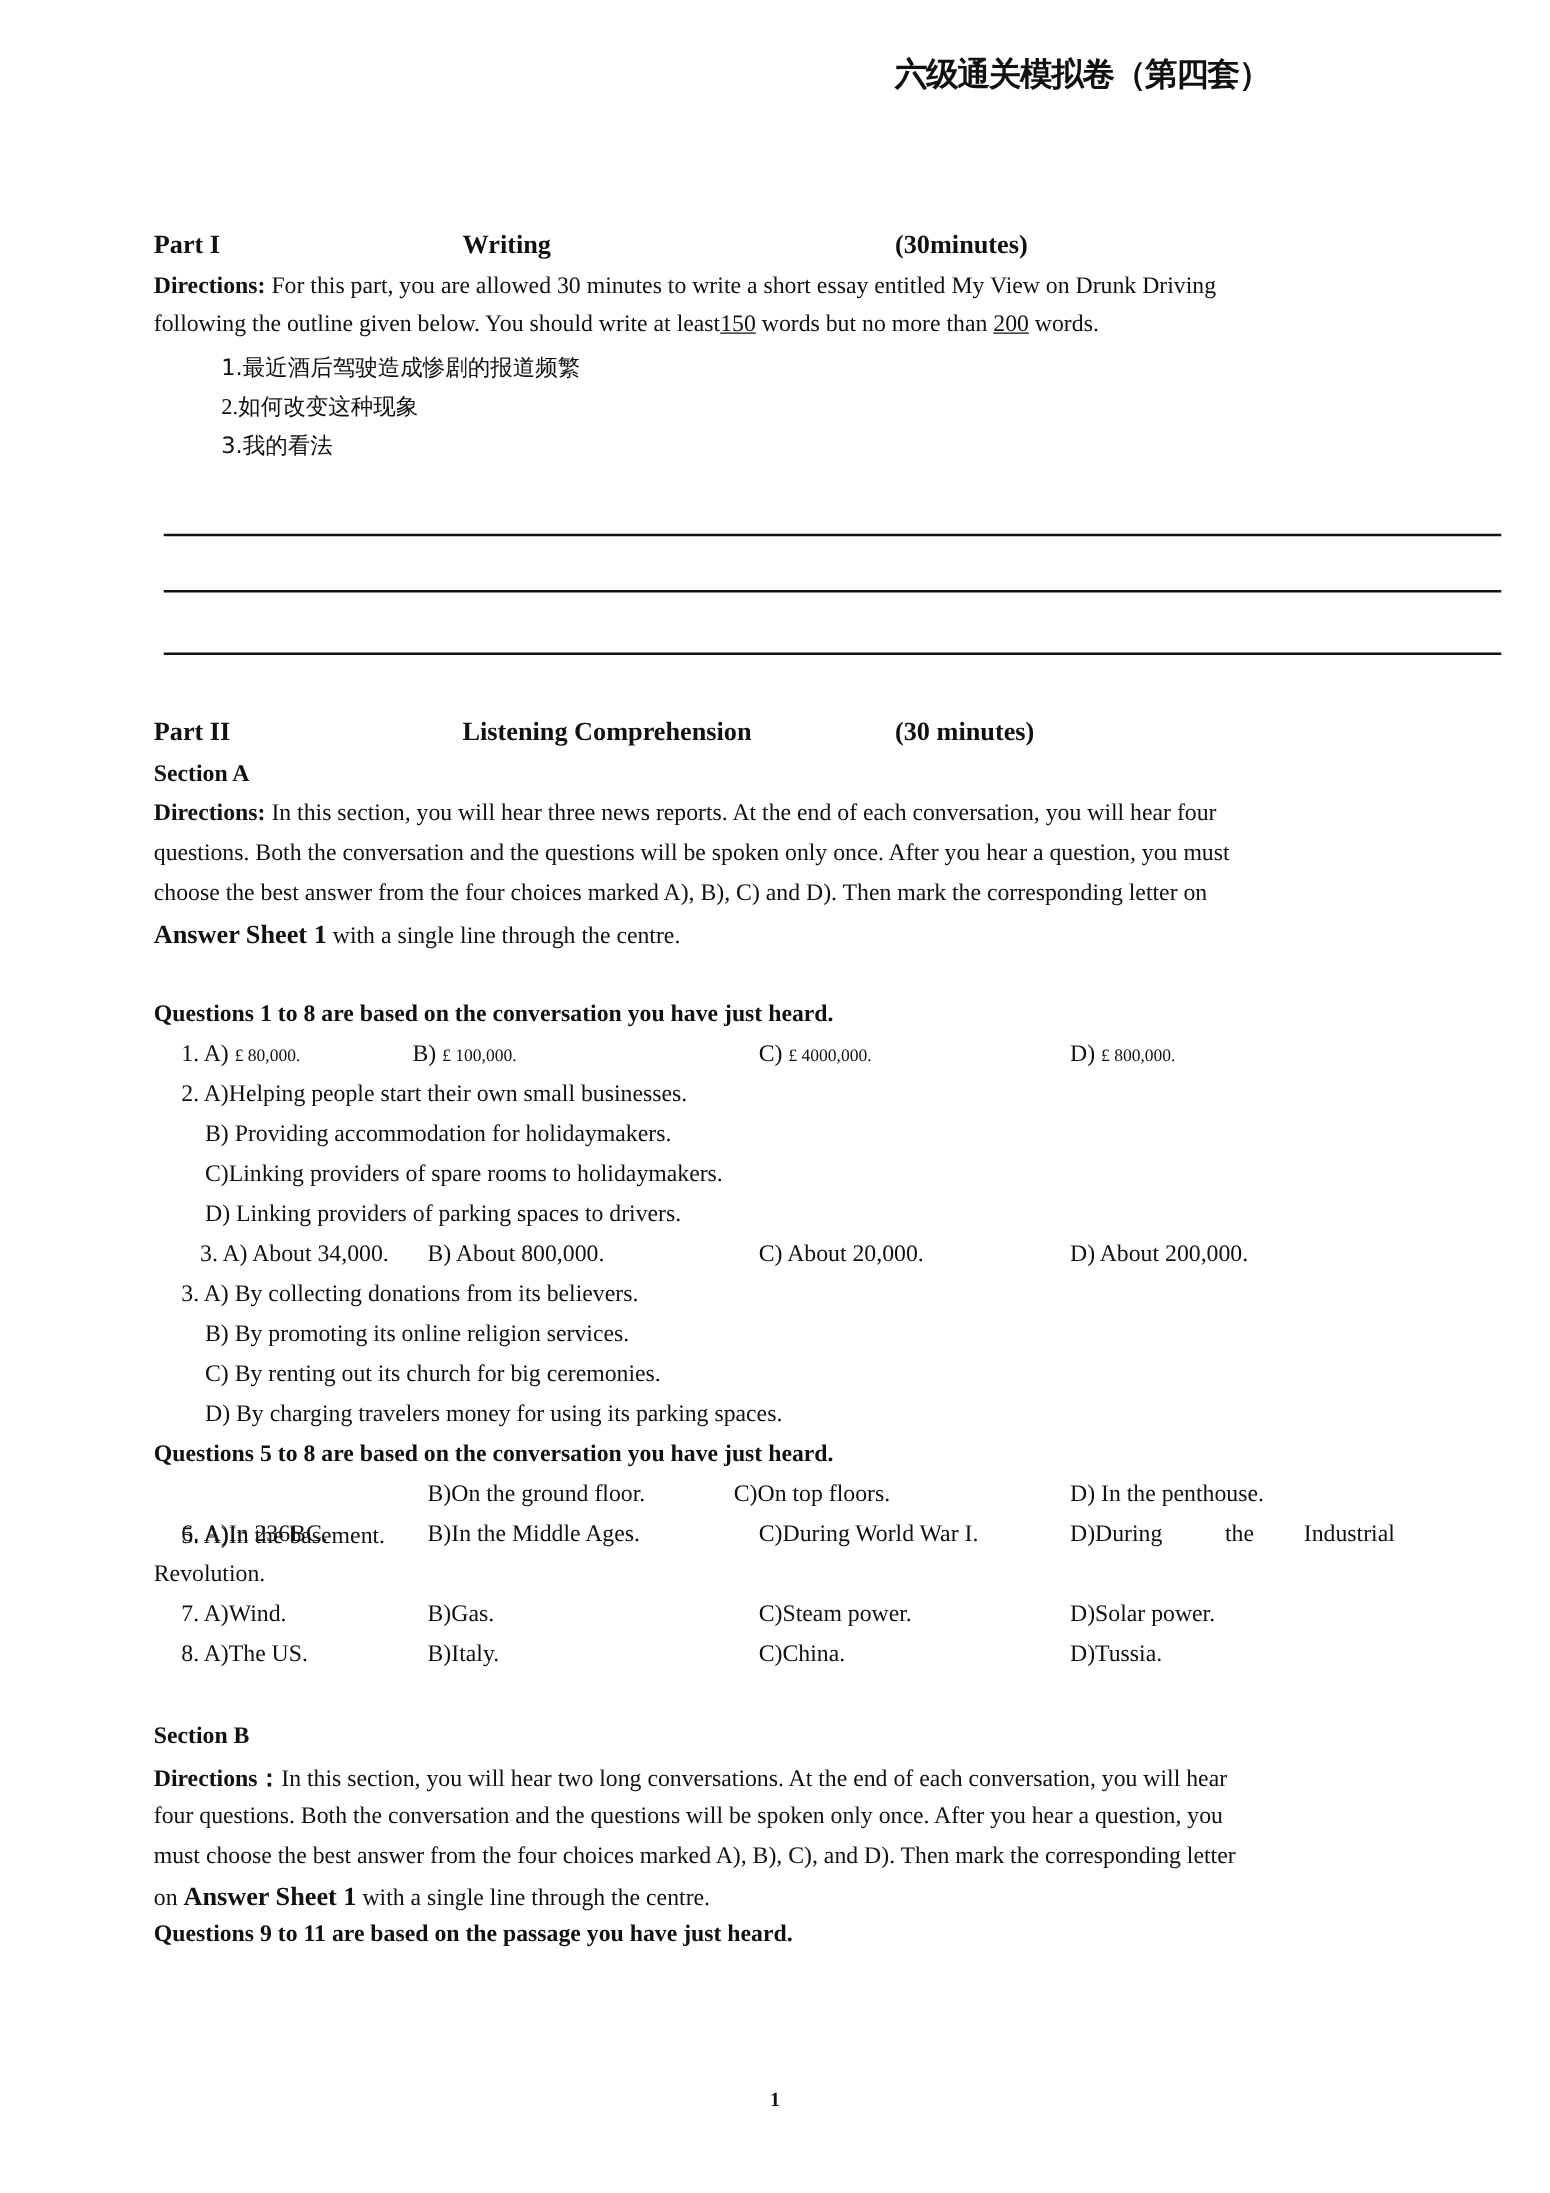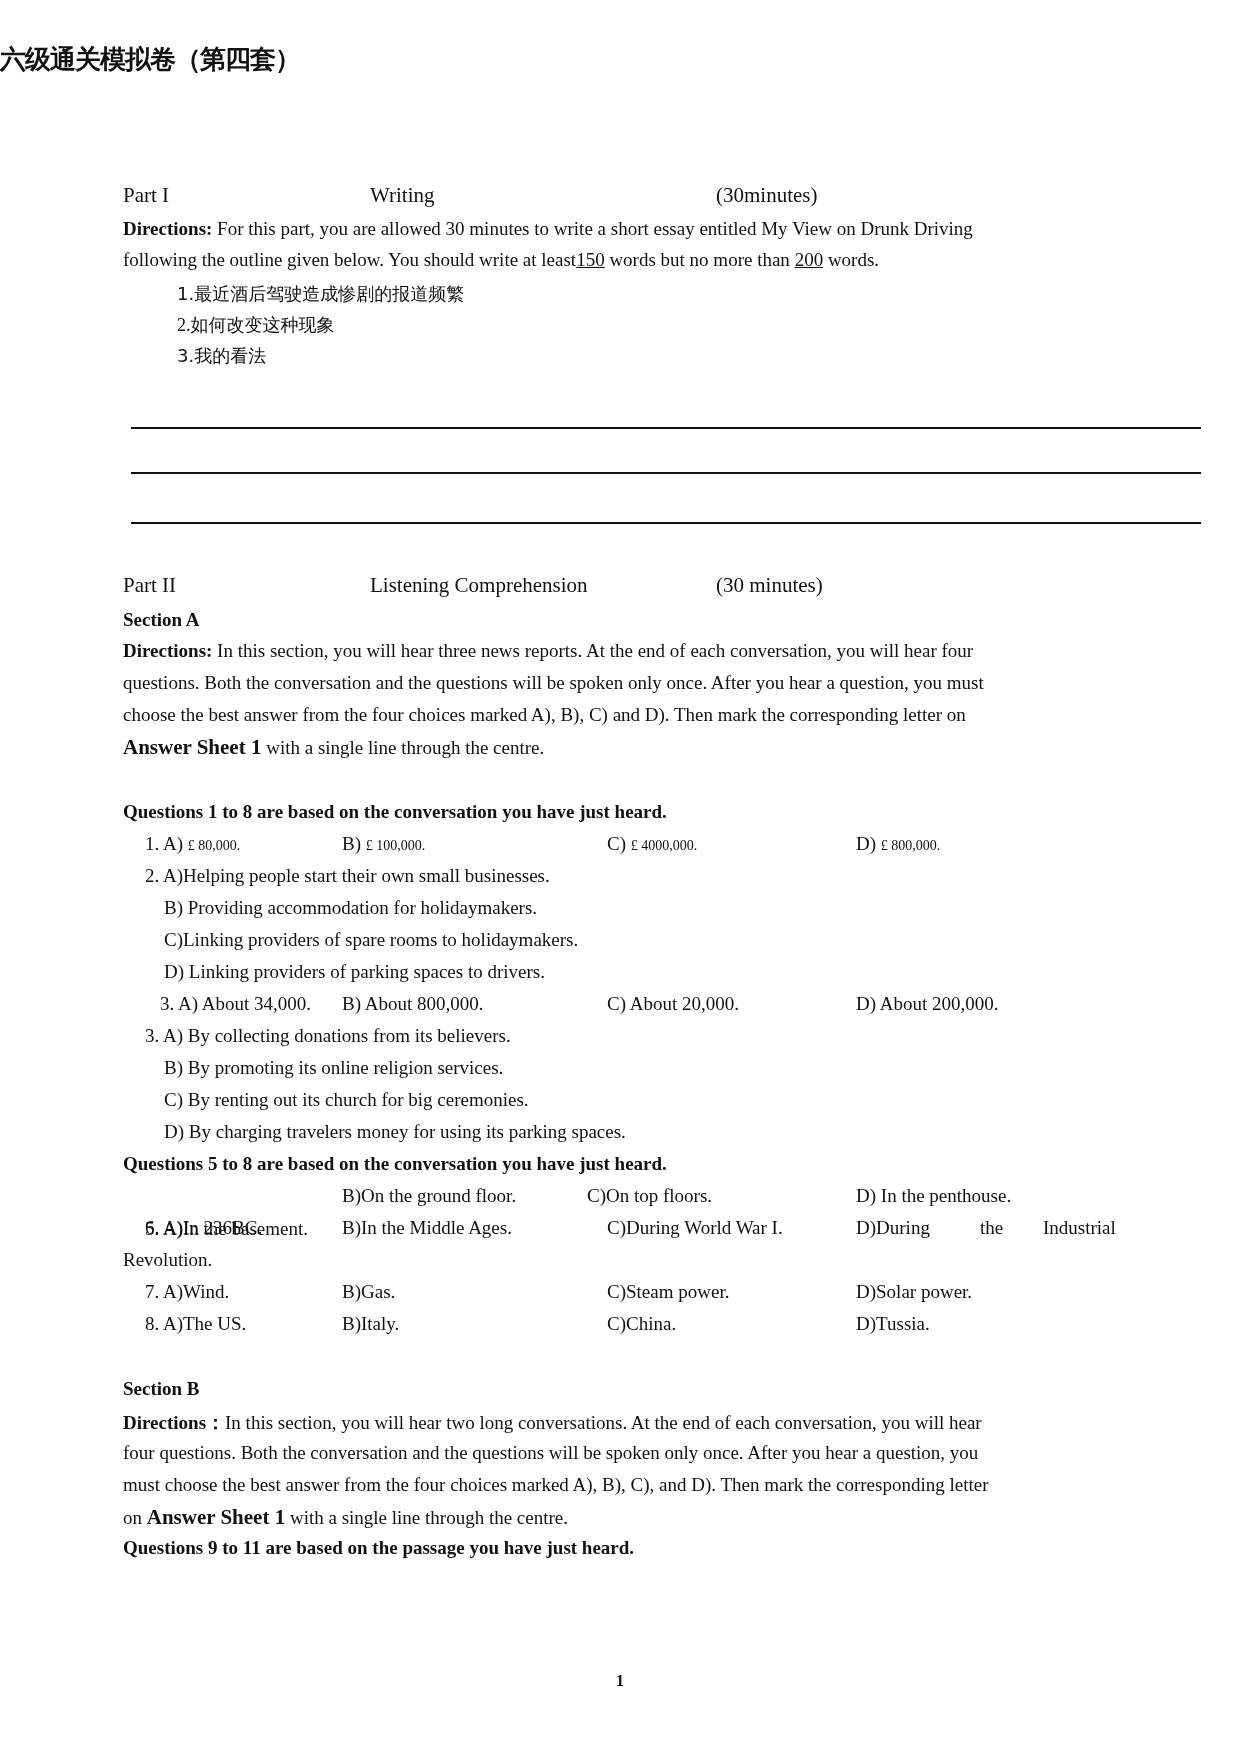--- a/index.html
+++ b/index.html
@@ -3,24 +3,24 @@
 <meta charset="utf-8">
 <style>
   html, body { margin: 0; padding: 0; background: #ffffff; }
   body {
     width: 1240px; height: 1754px; position: relative; overflow: hidden;
     font-family: "Liberation Serif", "DejaVu Serif", serif;
     color: #111; font-size: 19px;
   }
   .abs { position: absolute; white-space: nowrap; }
   .title {
-    top: 42px; left: 0; width: 1016px; text-align: left;
+    top: 42px; left: 0; width: 1016px; text-align: right;
     font-family: "DejaVu Sans", sans-serif; font-weight: bold; font-size: 26px; letter-spacing: -1px;
   }
-  .part-head { font-weight: normal; font-size: 21px; }
+  .part-head { font-weight: bold; font-size: 21px; }
   .b { font-weight: bold; }
   .u { text-decoration: underline; }
   .ans { font-weight: bold; font-size: 21px; }
   .line { position: absolute; height: 2px; background: #111; }
   .q { font-size: 19px; }
   .small { font-size: 14px; }
   .pagenum { top: 1672px; left: 0; width: 1240px; text-align: center; font-weight: bold; font-size: 16px; }
 </style>
 </head>
 <body>
@@ -57,21 +57,21 @@
 </div>
 <div class="abs" style="top:672px;left:123px;">questions. Both the conversation and the questions will be spoken only once. After you hear a question, you must</div>
 <div class="abs" style="top:704px;left:123px;">choose the best answer from the four choices marked A), B), C) and D). Then mark the corresponding letter on</div>
 <div class="abs" style="top:735px;left:123px;">
   <span class="ans">Answer Sheet 1</span><span> with a single line through the centre.</span>
 </div>
 
 <div class="abs b" style="top:801px;left:123px;">Questions 1 to 8 are based on the conversation you have just heard.</div>
 
 <div class="abs q" style="top:833px;left:145px;"><span>1. A)</span> <span class="small">£ 80,000.</span></div>
-<div class="abs q" style="top:833px;left:342px;"><span>B) </span><span class="small">£ 100,000.</span></div>
+<div class="abs q" style="top:833px;left:330px;"><span>B) </span><span class="small">£ 100,000.</span></div>
 <div class="abs q" style="top:833px;left:607px;text-align:right;"><span>C) </span><span class="small">£ 4000,000.</span></div>
 <div class="abs q" style="top:833px;left:856px;"><span>D) </span><span class="small">£ 800,000.</span></div>
 
 <div class="abs q" style="top:865px;left:145px;">2. A)Helping people start their own small businesses.</div>
 <div class="abs q" style="top:897px;left:164px;">B) Providing accommodation for holidaymakers.</div>
 <div class="abs q" style="top:929px;left:164px;">C)Linking providers of spare rooms to holidaymakers.</div>
 <div class="abs q" style="top:961px;left:164px;">D) Linking providers of parking spaces to drivers.</div>
 
 <div class="abs q" style="top:993px;left:160px;">3. A) About 34,000.</div>
 <div class="abs q" style="top:993px;left:342px;">B) About 800,000.</div>

